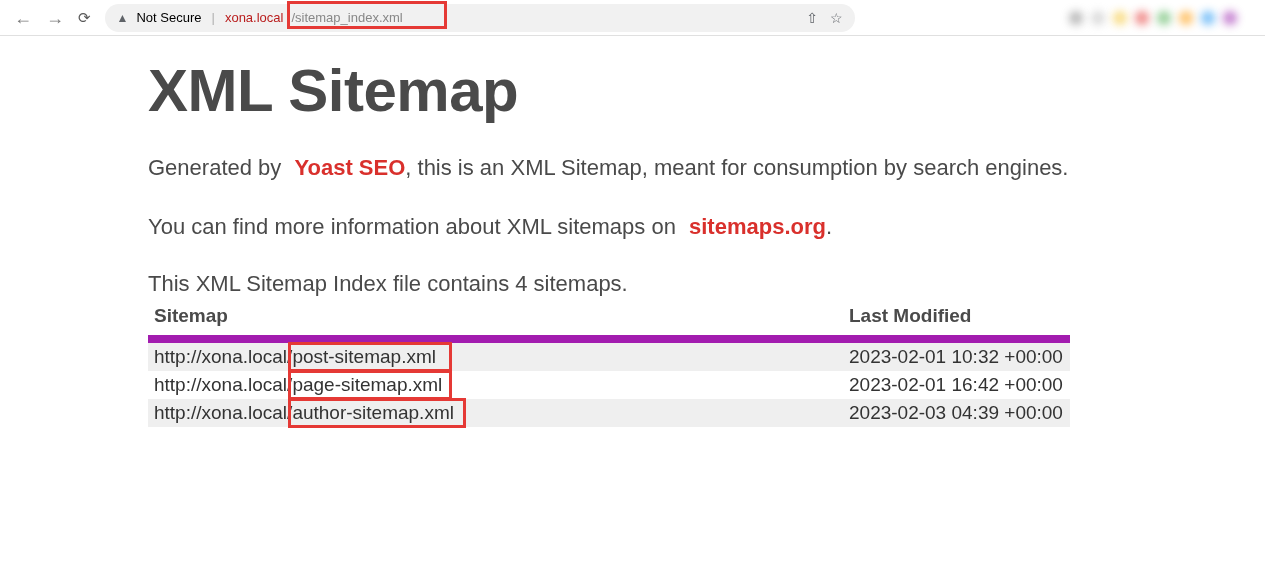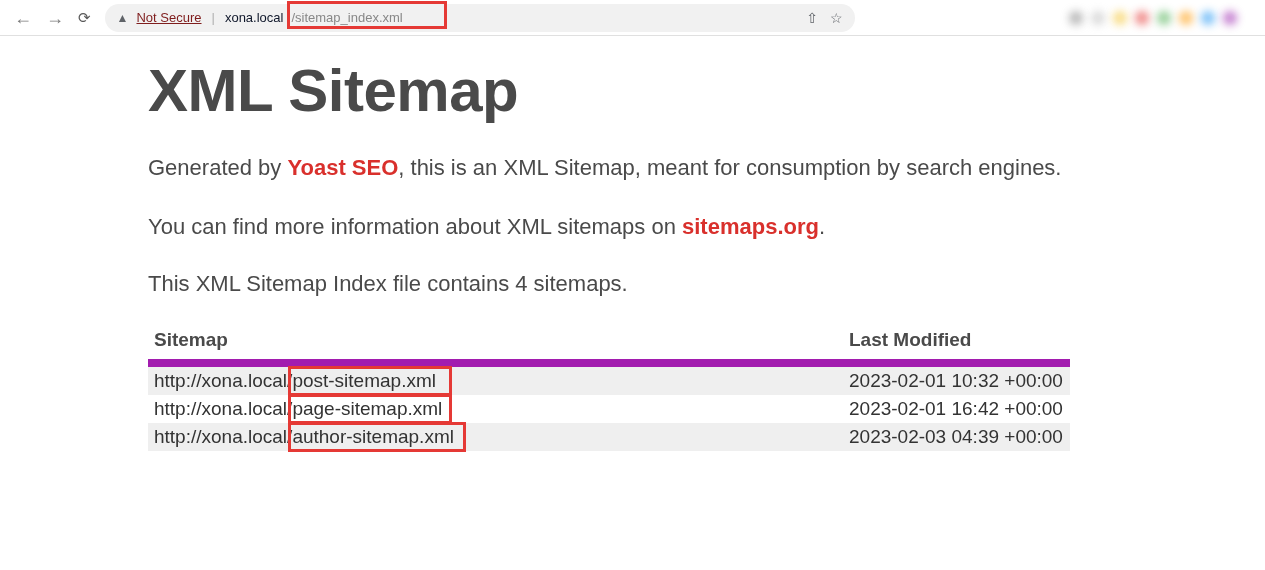--- a/index.html
+++ b/index.html
@@ -50,29 +50,28 @@
       padding: 0 12px;
       gap: 8px;
       font-size: 13px;
       color: #5f6368;
     }
     .security-icon {
       font-size: 12px;
       color: #5f6368;
     }
     .not-secure {
-      color: #7f1d1d;
-      text-decoration: underline;
+      color: #000000;
     }
     .url-divider {
       color: #b0b0b0;
       margin: 0 2px;
     }
     .url-domain {
-      color: #0f172a;
+      color: #b91c1c;
     }
     .url-path {
       color: #888;
       position: relative;
     }
     .url-path-highlight {
       position: absolute;
       border: 3px solid #e53935;
       top: -9px;
       left: -4px;
@@ -120,25 +119,25 @@
     .intro-line {
       font-size: 22px;
       color: #4a4a4a;
       margin-bottom: 28px;
       line-height: 1.4;
     }
     .link-red {
       color: #d9302c;
       font-weight: 600;
       text-decoration: none;
+      margin-left: 7px;
     }
     .count-line {
       font-size: 22px;
       color: #4a4a4a;
-      margin-bottom: 24px;
     }
     
     .sitemap-table {
       width: 922px;
       border-collapse: collapse;
       font-size: 19px;
     }
     .sitemap-table thead th {
       text-align: left;
       font-weight: 700;

